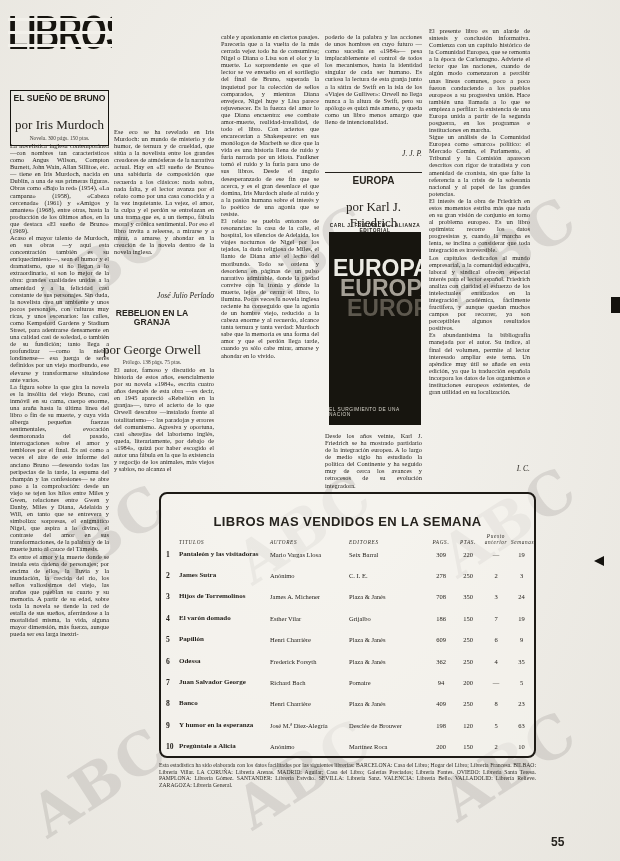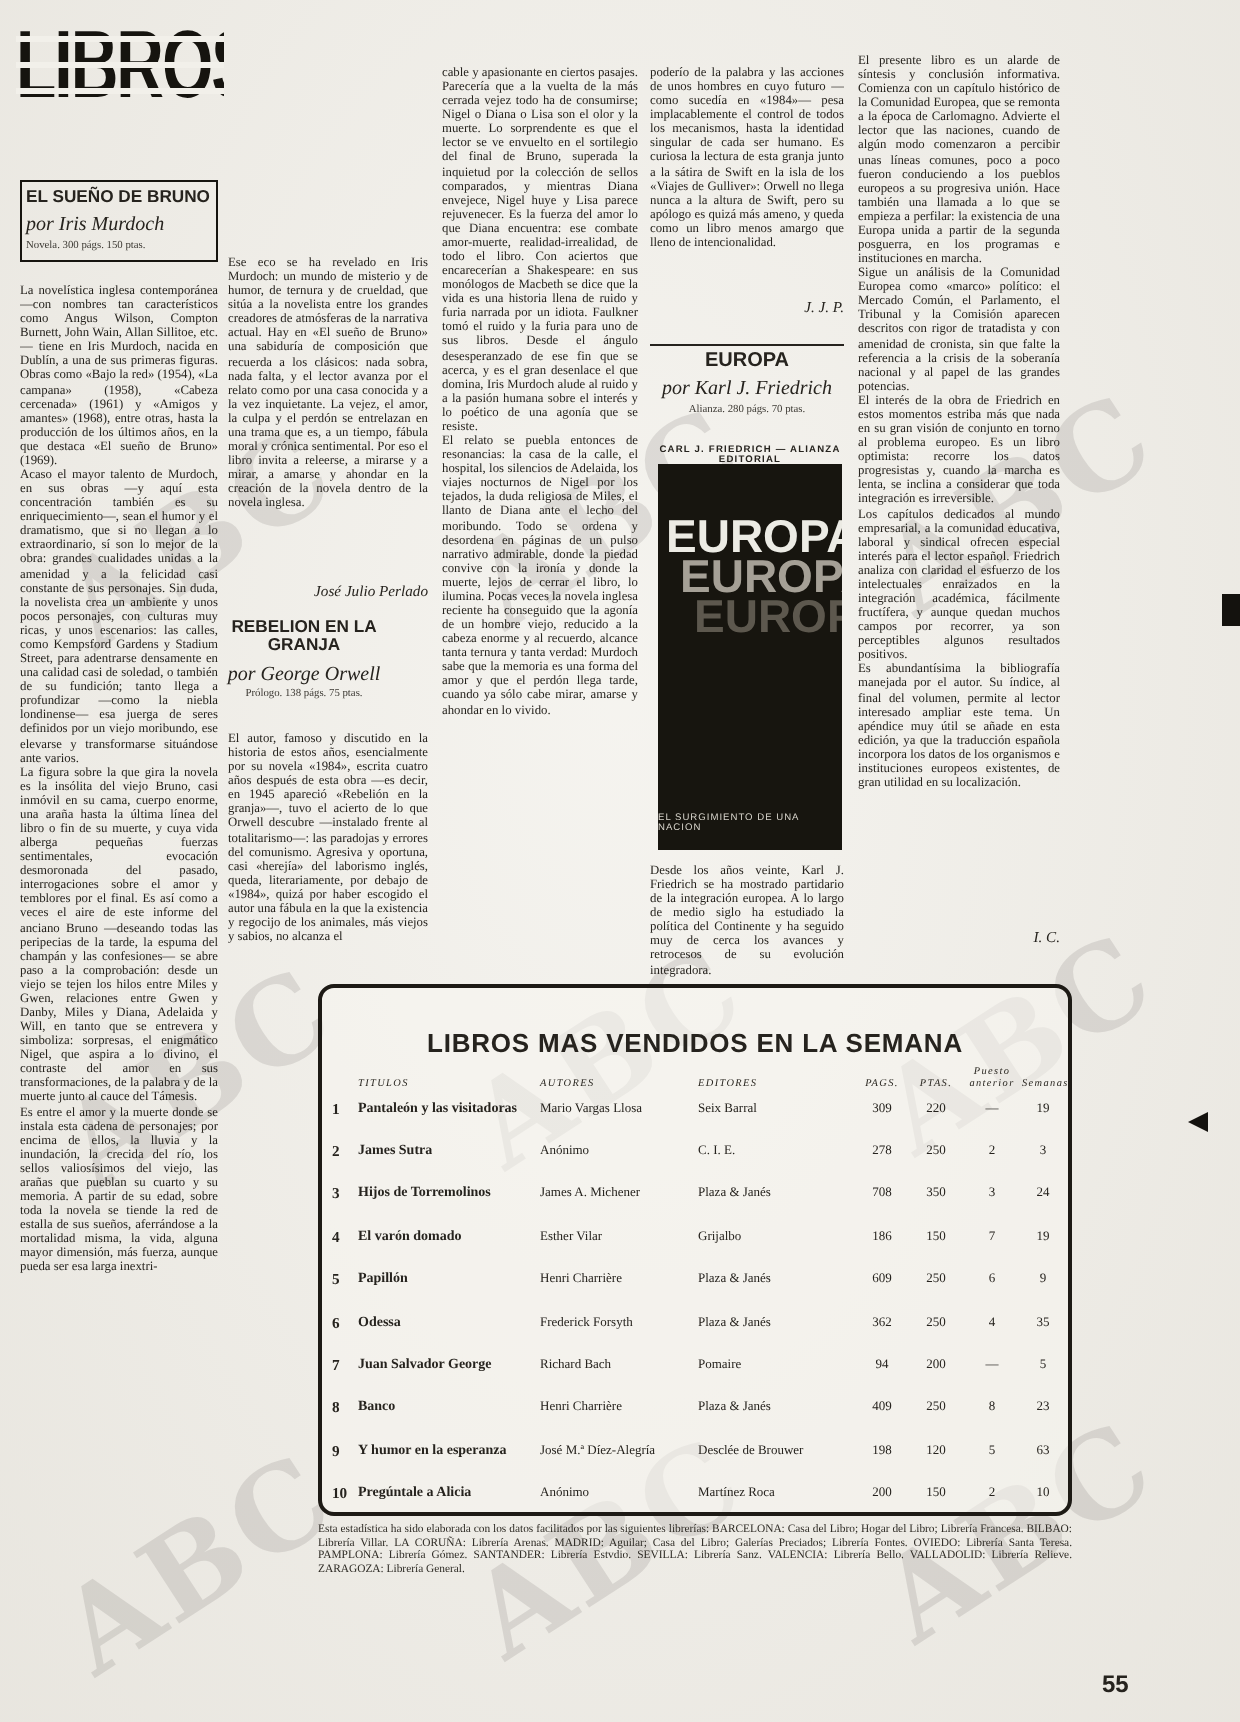--- a/index.html
+++ b/index.html
@@ -12,23 +12,23 @@
   .layer{position:absolute;inset:0;z-index:2;}
 
   
   .logo{position:absolute;left:8px;top:5px;width:104px;height:58px;overflow:hidden;}
   .logo-text{display:inline-block;font-family:"Liberation Sans",sans-serif;font-weight:900;
       font-size:33px;letter-spacing:-1px;color:#16140f;transform:scaleY(1.45);transform-origin:left top;}
   .logo .stripe{position:absolute;left:0;width:100%;height:2.6px;background:#f2f0ea;}
 
   
   .sueno-box{position:absolute;left:10px;top:90px;width:99px;box-sizing:border-box;
-      border:1.5px solid #16140f;padding:3px 2px 4px;}
+      border:1.5px solid #16140f;padding:3px 2px 4px;text-align:center;}
   .review-title{font-family:"Liberation Sans",sans-serif;font-weight:bold;font-size:8.6px;line-height:9.4px;}
-  .review-byline{font-style:italic;font-size:10px;margin-top:4px;}
+  .review-byline{font-size:13px;margin-top:14px;}
   .review-meta{font-size:5.4px;margin-top:1.5px;color:#3d3a34;}
   .head-block{position:absolute;text-align:center;box-sizing:border-box;}
   .ruled{border-top:1px solid #26231e;padding-top:3px;}
 
   .col{position:absolute;text-align:justify;font-size:6.4px;line-height:7.08px;
        white-space:pre-wrap;overflow:hidden;box-sizing:border-box;}
   .sig{position:absolute;text-align:right;font-weight:normal;font-style:italic;font-size:7.6px;}
 
   
   .cover-band{position:absolute;left:329px;top:223px;width:92px;text-align:center;

